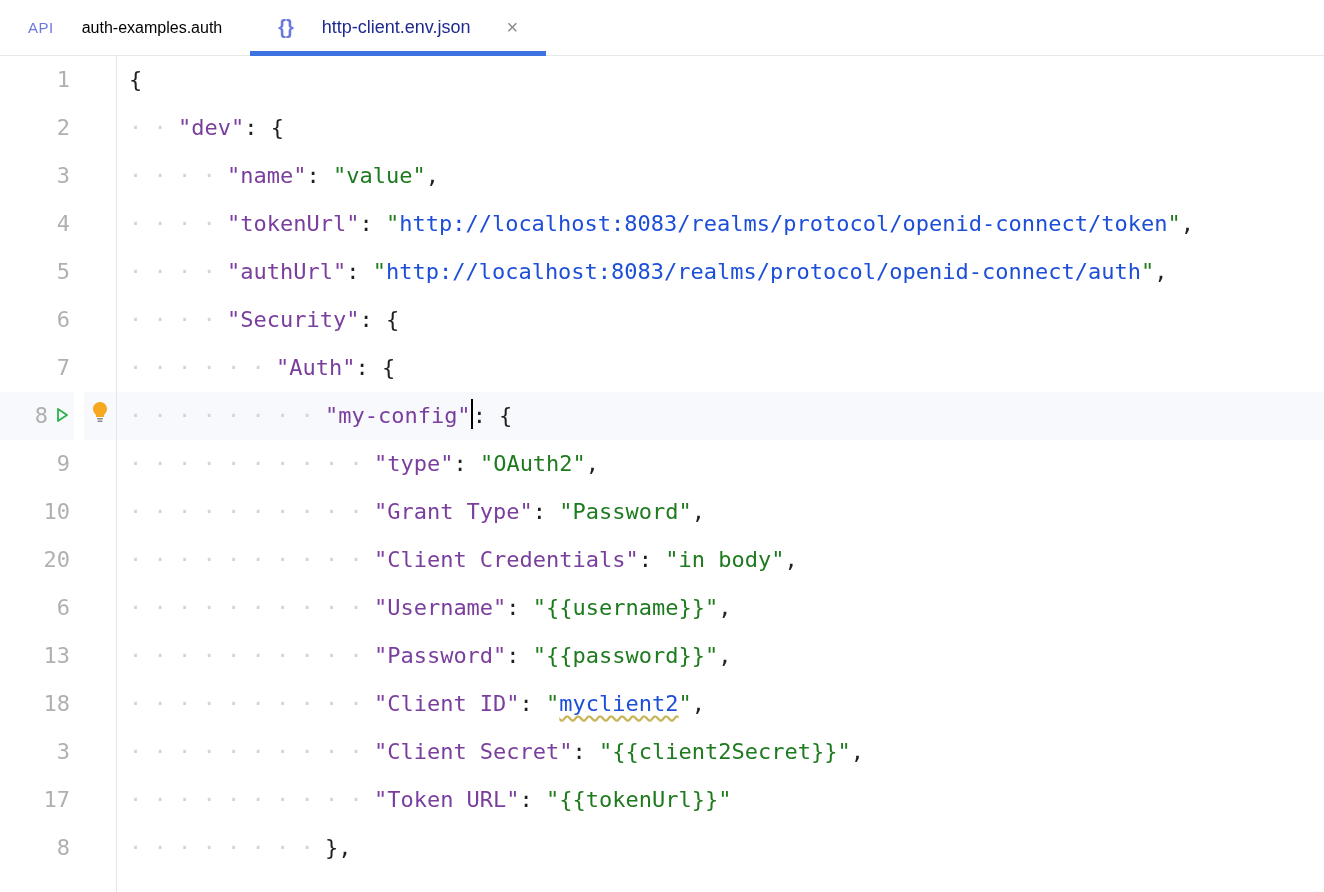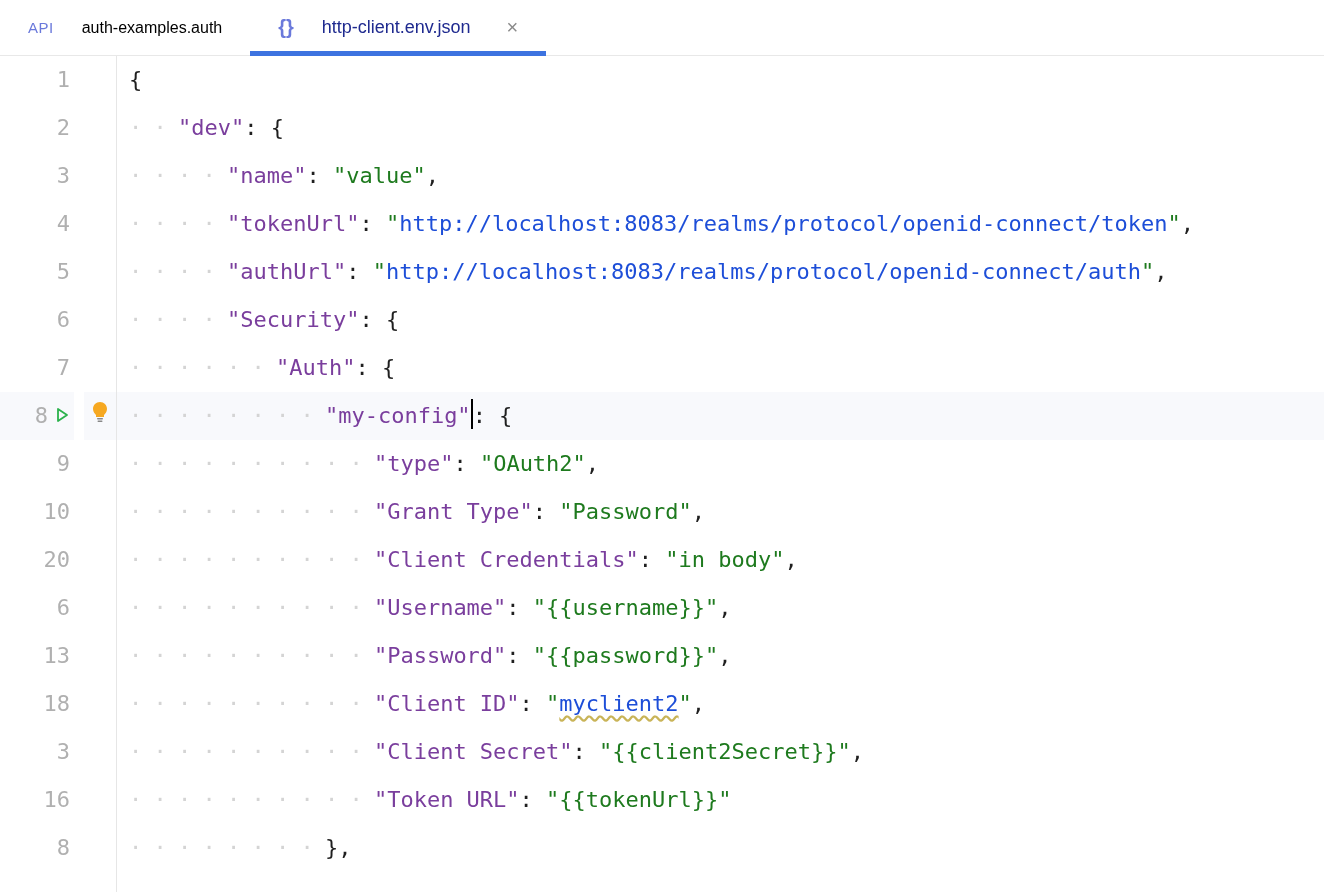--- a/index.html
+++ b/index.html
@@ -199,21 +199,21 @@
       <div class="gutter-row">
         <span>13</span>
       </div>
       <div class="gutter-row">
         <span>18</span>
       </div>
       <div class="gutter-row">
         <span>3</span>
       </div>
       <div class="gutter-row">
-        <span>16</span>
+        <span>17</span>
       </div>
       <div class="gutter-row">
         <span>8</span>
       </div>
     </div>
   <div class="bulb-col" id="bulbcol">
       <div class="bulb-row"></div>
       <div class="bulb-row"></div>
       <div class="bulb-row"></div>
       <div class="bulb-row"></div>

